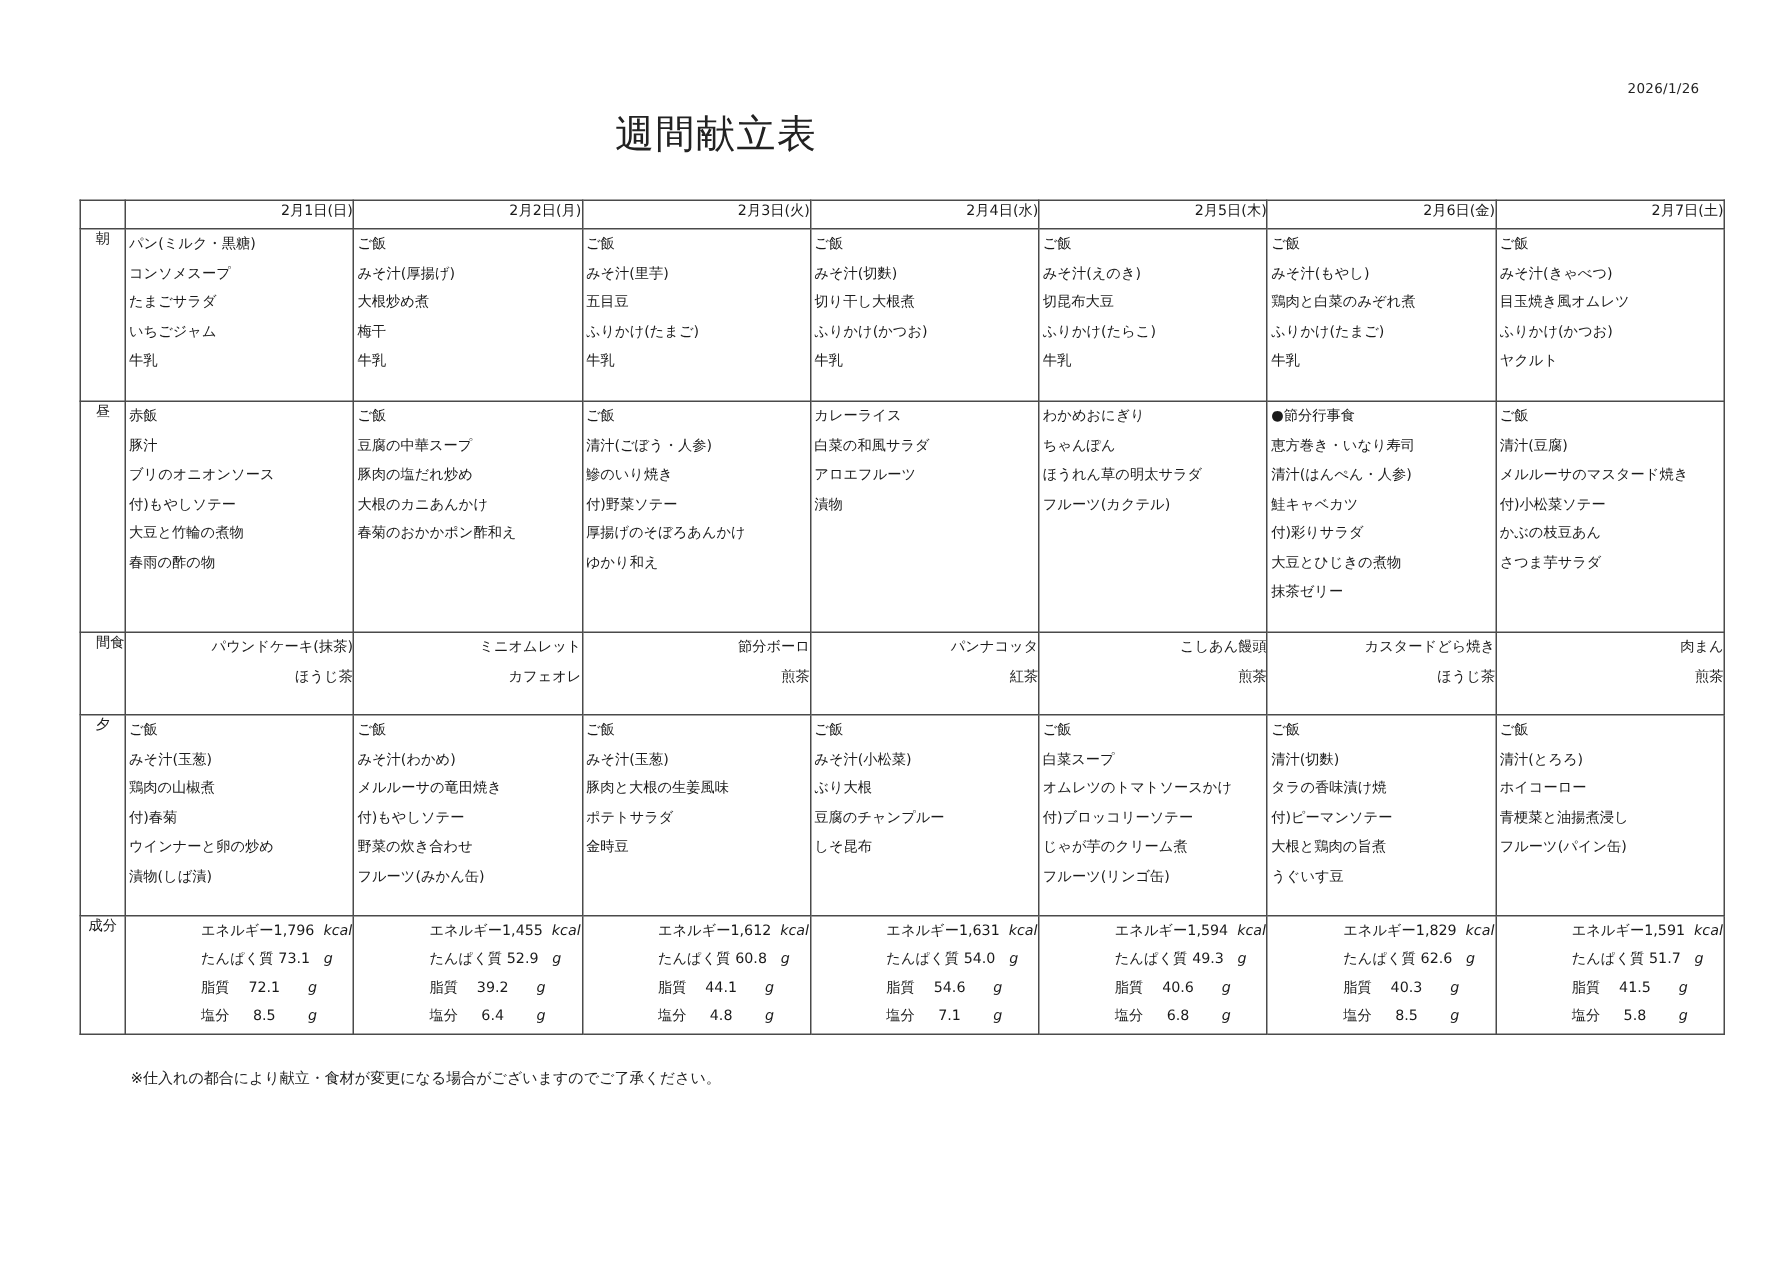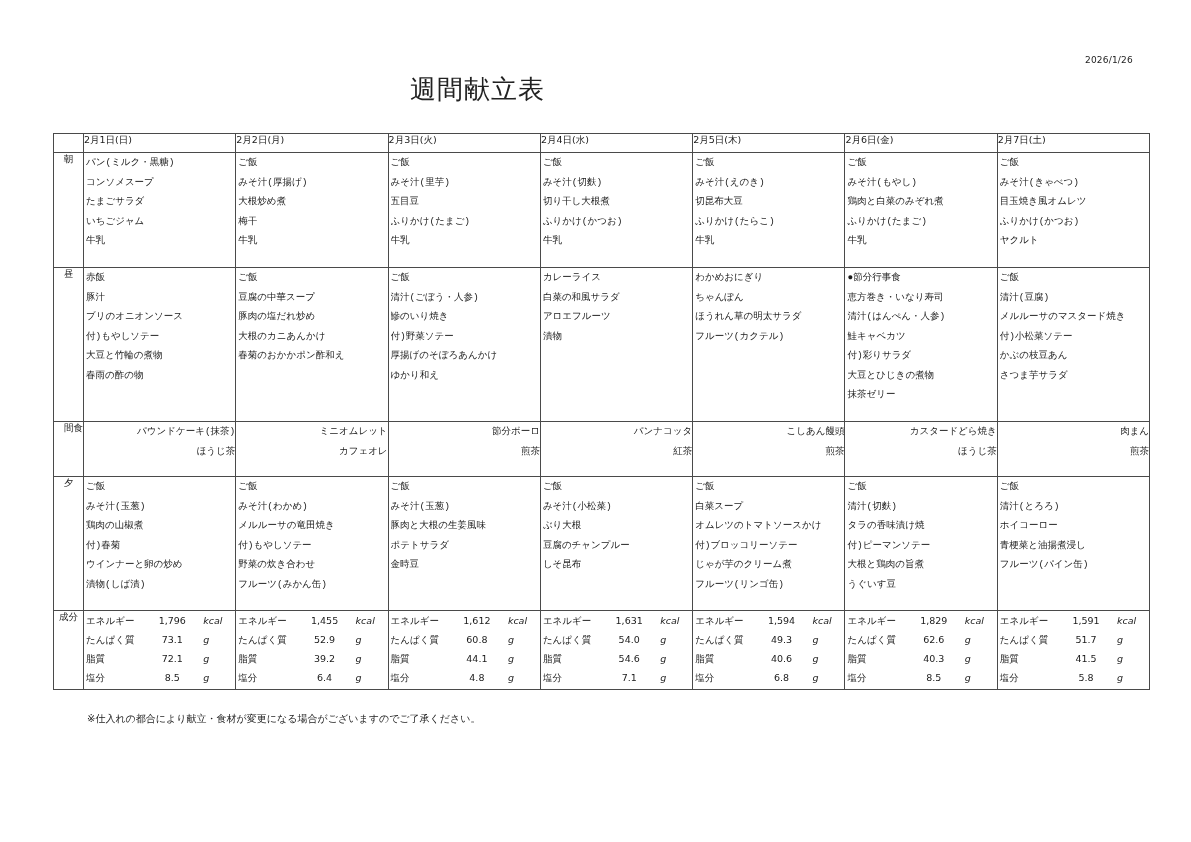--- a/index.html
+++ b/index.html
@@ -21,32 +21,32 @@
     position: absolute; top: 133px; left: 53px;
     border-collapse: collapse; table-layout: fixed;
     width: 1096px;
   }
   table.menu td, table.menu th {
     border: 1px solid #4a4a4a; padding: 0; vertical-align: top;
     font-size: 9.5px; font-weight: normal;
   }
   col.c-label { width: 30px; }
   col.c-day { width: 152.3px; }
-  th.day-head { height: 18px; vertical-align: middle; text-align: left; font-size: 9.5px; }
+  th.day-head { height: 18px; vertical-align: middle; text-align: right; font-size: 9.5px; }
   th.corner { height: 18px; }
   td.meal-label { vertical-align: middle; text-align: center; font-size: 10.5px; }
-  .items { padding: 2px 0 0 2px; font-family: Liberation Mono, monospace; }
+  .items { padding: 2px 0 0 2px; }
   .item { height: 19.5px; line-height: 15px; white-space: nowrap; overflow: hidden; }
   tr.r-breakfast td { height: 114px; }
   tr.r-lunch td { height: 153px; }
   tr.r-snack td { height: 54px; text-align: right; }
   tr.r-dinner td { height: 133px; }
   tr.r-nutri td { height: 76px; }
   .nutri { padding: 2px 4px 0 2px; }
-  .nrow { display: flex; height: 19px; line-height: 15px; white-space: nowrap; }
+  .nrow { display: flex; height: 19px; line-height: 15px; white-space: nowrap; margin-left: 48px; }
   .nrow .nl { flex: 1; }
   .nrow .nv { width: 50px; text-align: center; }
   .nrow .nu { width: 34px; padding-left: 6px; box-sizing: border-box; font-style: italic; }
   .note {
     position: absolute; top: 712px; left: 87px; font-size: 10px; color: #222;
   }
 </style>
 </head>
 <body>
 

